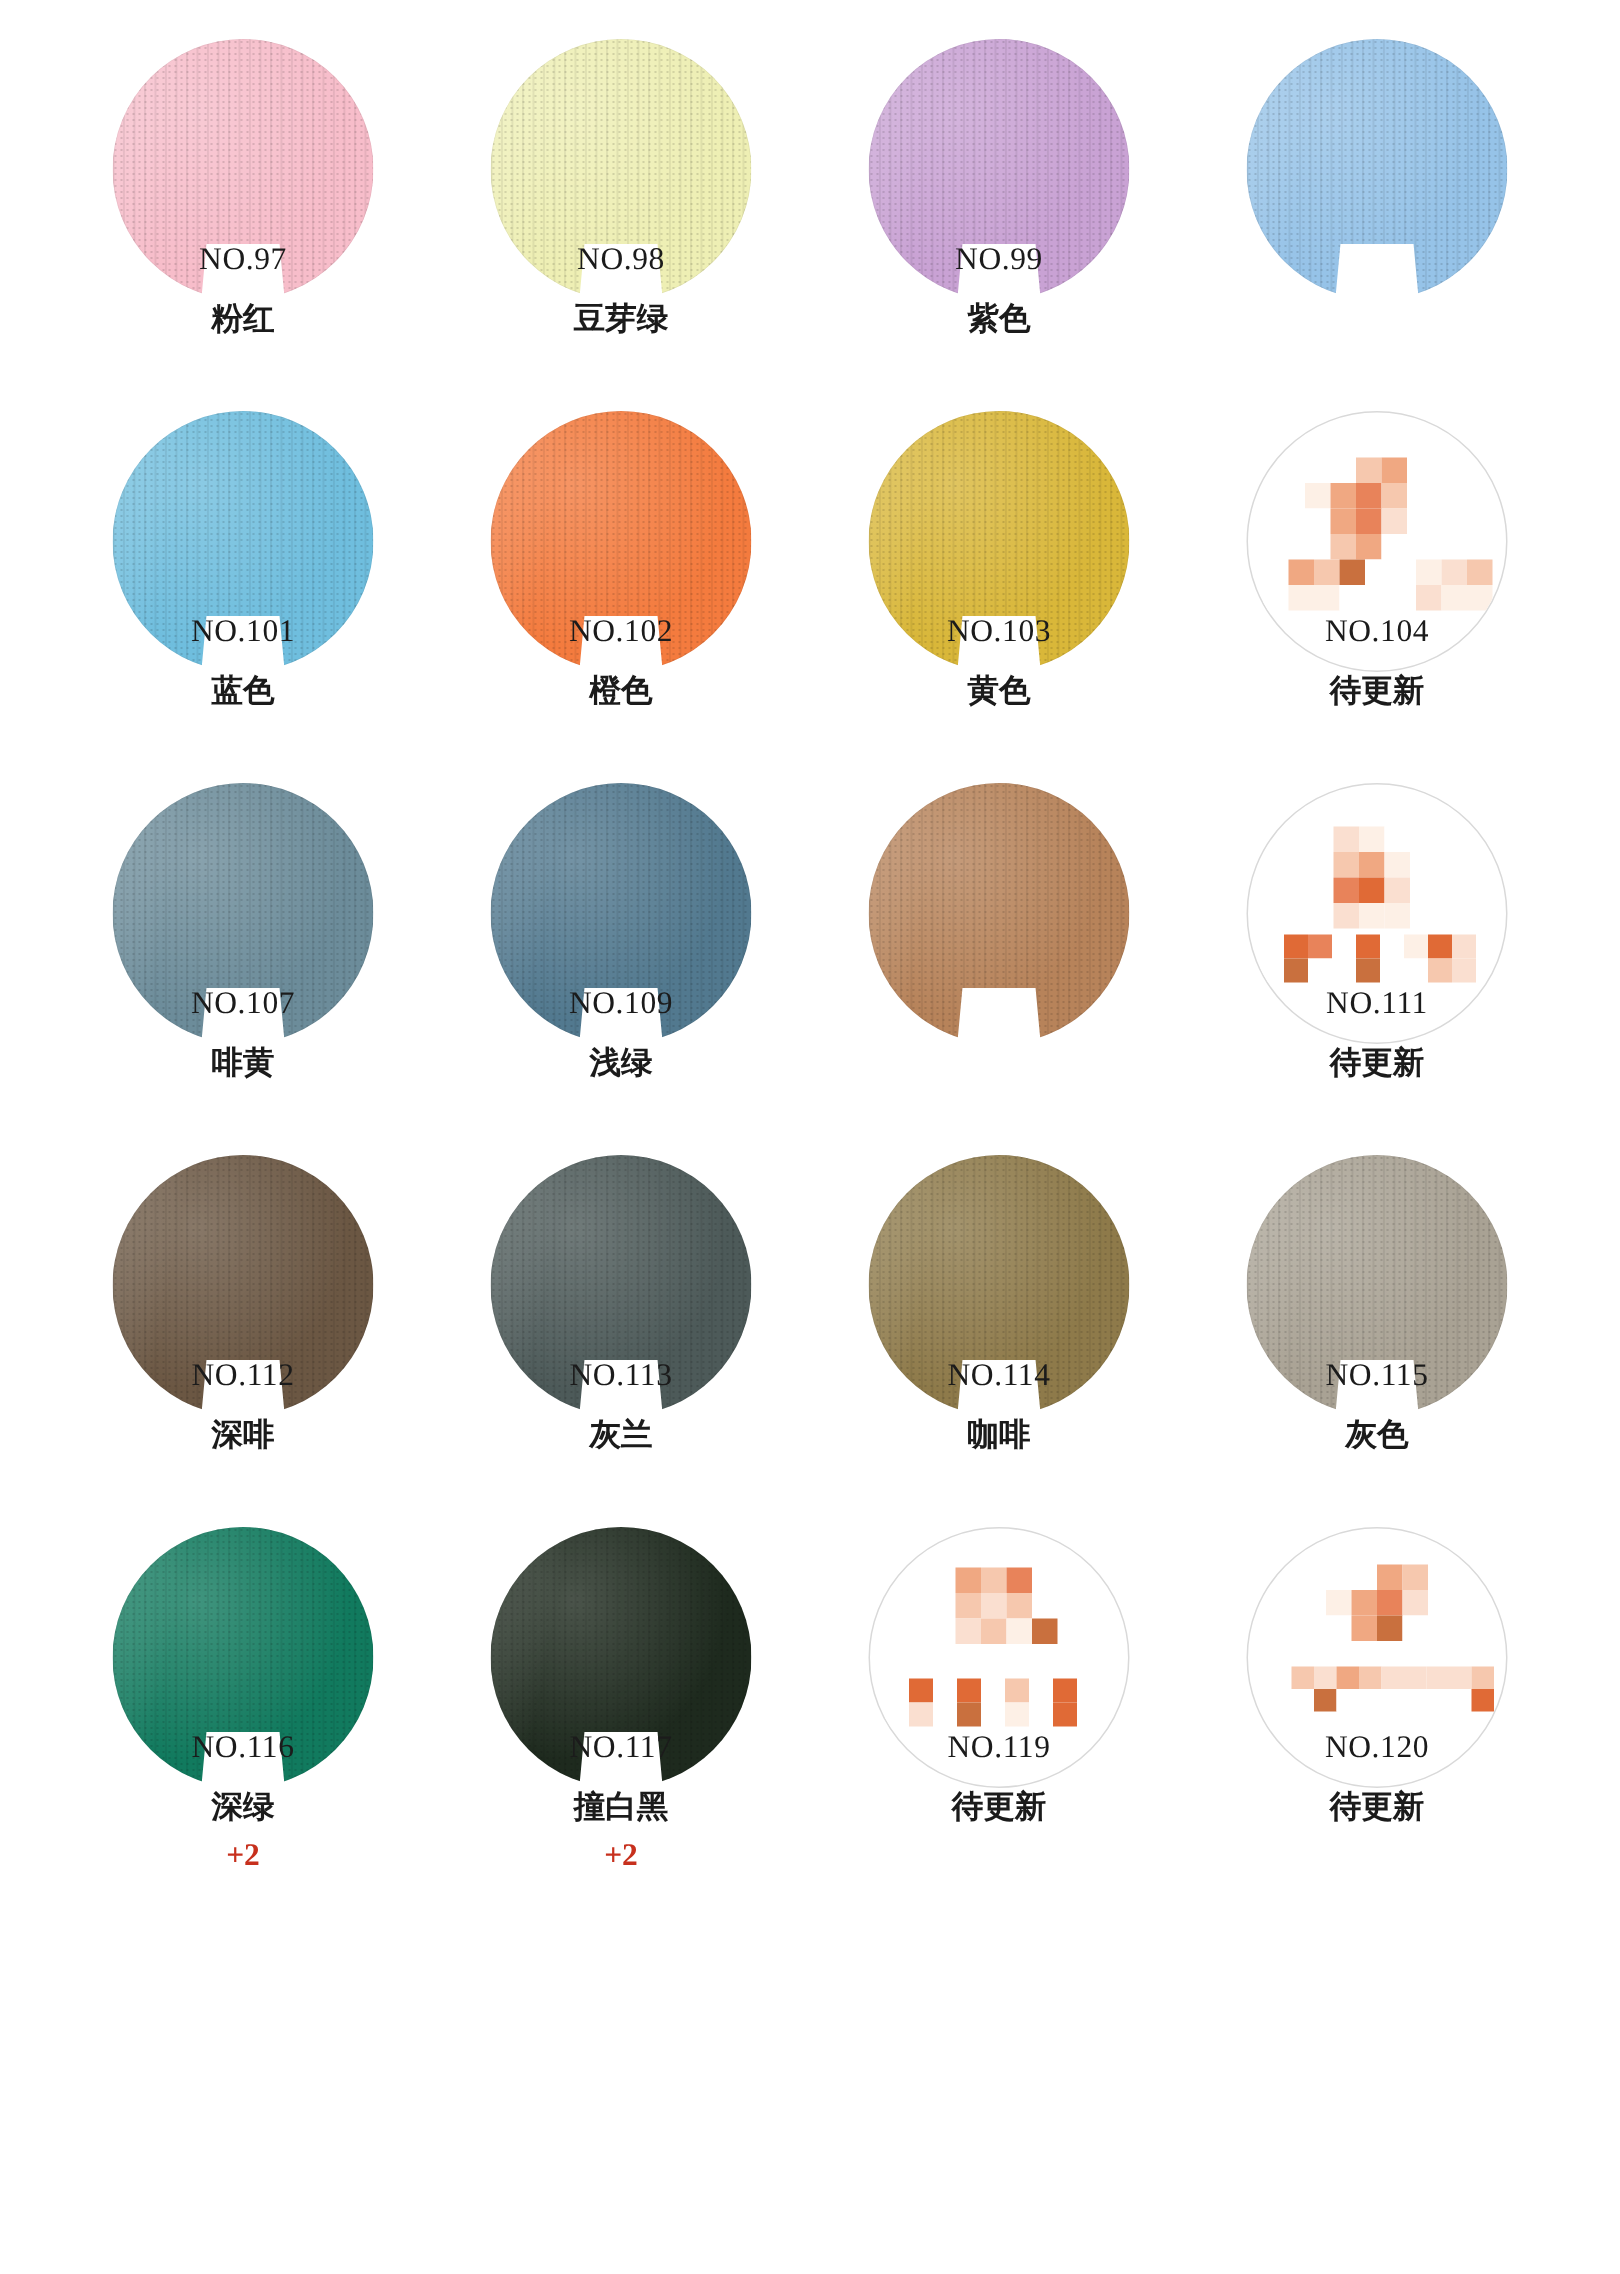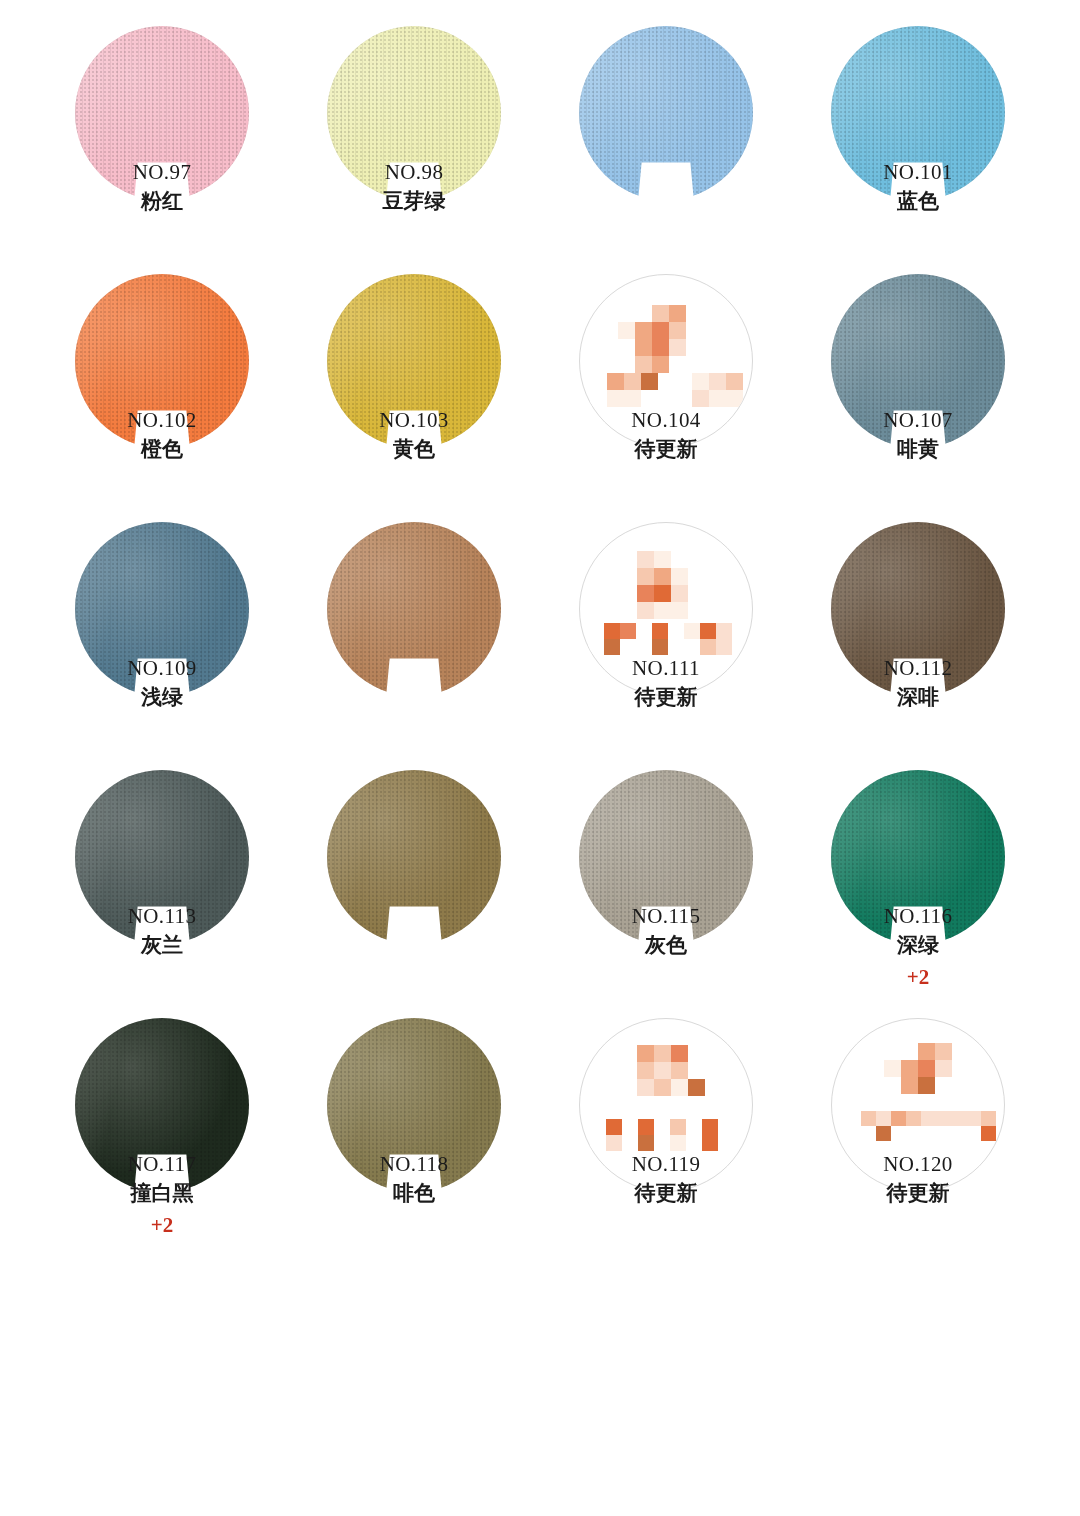--- a/index.html
+++ b/index.html
@@ -125,22 +125,22 @@
     display: block;
     font-family: "Liberation Serif", "DejaVu Serif", serif;
     font-size: 21px;
     letter-spacing: 0.4px;
     color: #1b1b1b;
     position: relative;
     z-index: 3;
   }
   .swatch-name {
     display: block;
-    margin-top: 8px;
-    font-family: Liberation Serif, serif;
+    margin-top: 19px;
+    font-family: Liberation Sans, sans-serif;
     font-size: 21px;
     font-weight: 600;
     color: #1b1b1b;
   }
   .swatch-extra {
     display: block;
     margin-top: 11px;
     font-family: "Liberation Serif", "DejaVu Serif", serif;
     font-size: 21px;
     font-weight: 700;
@@ -169,20 +169,31 @@
           <div class="disc-sheen"></div>
         </div>
       </div>
       <div class="label-block">
         <span class="swatch-code">NO.98</span>
         <span class="swatch-name">豆芽绿</span>
       </div>
     </div>
     <div class="swatch-cell">
       <div class="disc-wrap">
+        <div class="disc" style="background: rgb(201, 162, 212);">
+          <div class="disc-sheen"></div>
+        </div>
+      </div>
+      <div class="label-block">
+        <span class="swatch-code">NO.99</span>
+        <span class="swatch-name">紫色</span>
+      </div>
+    </div>
+    <div class="swatch-cell">
+      <div class="disc-wrap">
         <div class="disc" style="background: rgb(150, 195, 232);">
           <div class="disc-sheen"></div>
         </div>
       </div>
     </div>
     <div class="swatch-cell">
       <div class="disc-wrap">
         <div class="disc" style="background: rgb(111, 190, 222);">
           <div class="disc-sheen"></div>
         </div>
@@ -367,20 +378,24 @@
       <div class="label-block">
         <span class="swatch-code">NO.113</span>
         <span class="swatch-name">灰兰</span>
       </div>
     </div>
     <div class="swatch-cell">
       <div class="disc-wrap">
         <div class="disc" style="background: rgb(142, 122, 74);">
           <div class="disc-sheen"></div>
         </div>
+      </div>
+      <div class="label-block">
+        <span class="swatch-code">NO.114</span>
+        <span class="swatch-name">咖啡</span>
       </div>
     </div>
     <div class="swatch-cell">
       <div class="disc-wrap">
         <div class="disc" style="background: rgb(169, 162, 148);">
           <div class="disc-sheen"></div>
         </div>
       </div>
       <div class="label-block">
         <span class="swatch-code">NO.115</span>
@@ -406,31 +421,20 @@
         </div>
       </div>
       <div class="label-block">
         <span class="swatch-code">NO.117</span>
         <span class="swatch-name">撞白黑</span>
         <span class="swatch-extra">+2</span>
       </div>
     </div>
     <div class="swatch-cell">
       <div class="disc-wrap">
-        <div class="disc" style="background: rgb(133, 122, 78);">
-          <div class="disc-sheen"></div>
-        </div>
-      </div>
-      <div class="label-block">
-        <span class="swatch-code">NO.118</span>
-        <span class="swatch-name">啡色</span>
-      </div>
-    </div>
-    <div class="swatch-cell">
-      <div class="disc-wrap">
         <div class="disc-pending">
           <div class="mosaic" style="left: 40px; top: 26px; grid-template-columns: repeat(5, 17px); grid-auto-rows: 17px;">
             <i style="background: rgb(255, 255, 255);"></i>
             <i style="background: rgb(240, 168, 130);"></i>
             <i style="background: rgb(246, 200, 174);"></i>
             <i style="background: rgb(232, 131, 90);"></i>
             <i style="background: rgb(255, 255, 255);"></i>
             <i style="background: rgb(255, 255, 255);"></i>
             <i style="background: rgb(246, 200, 174);"></i>
             <i style="background: rgb(250, 223, 208);"></i>

